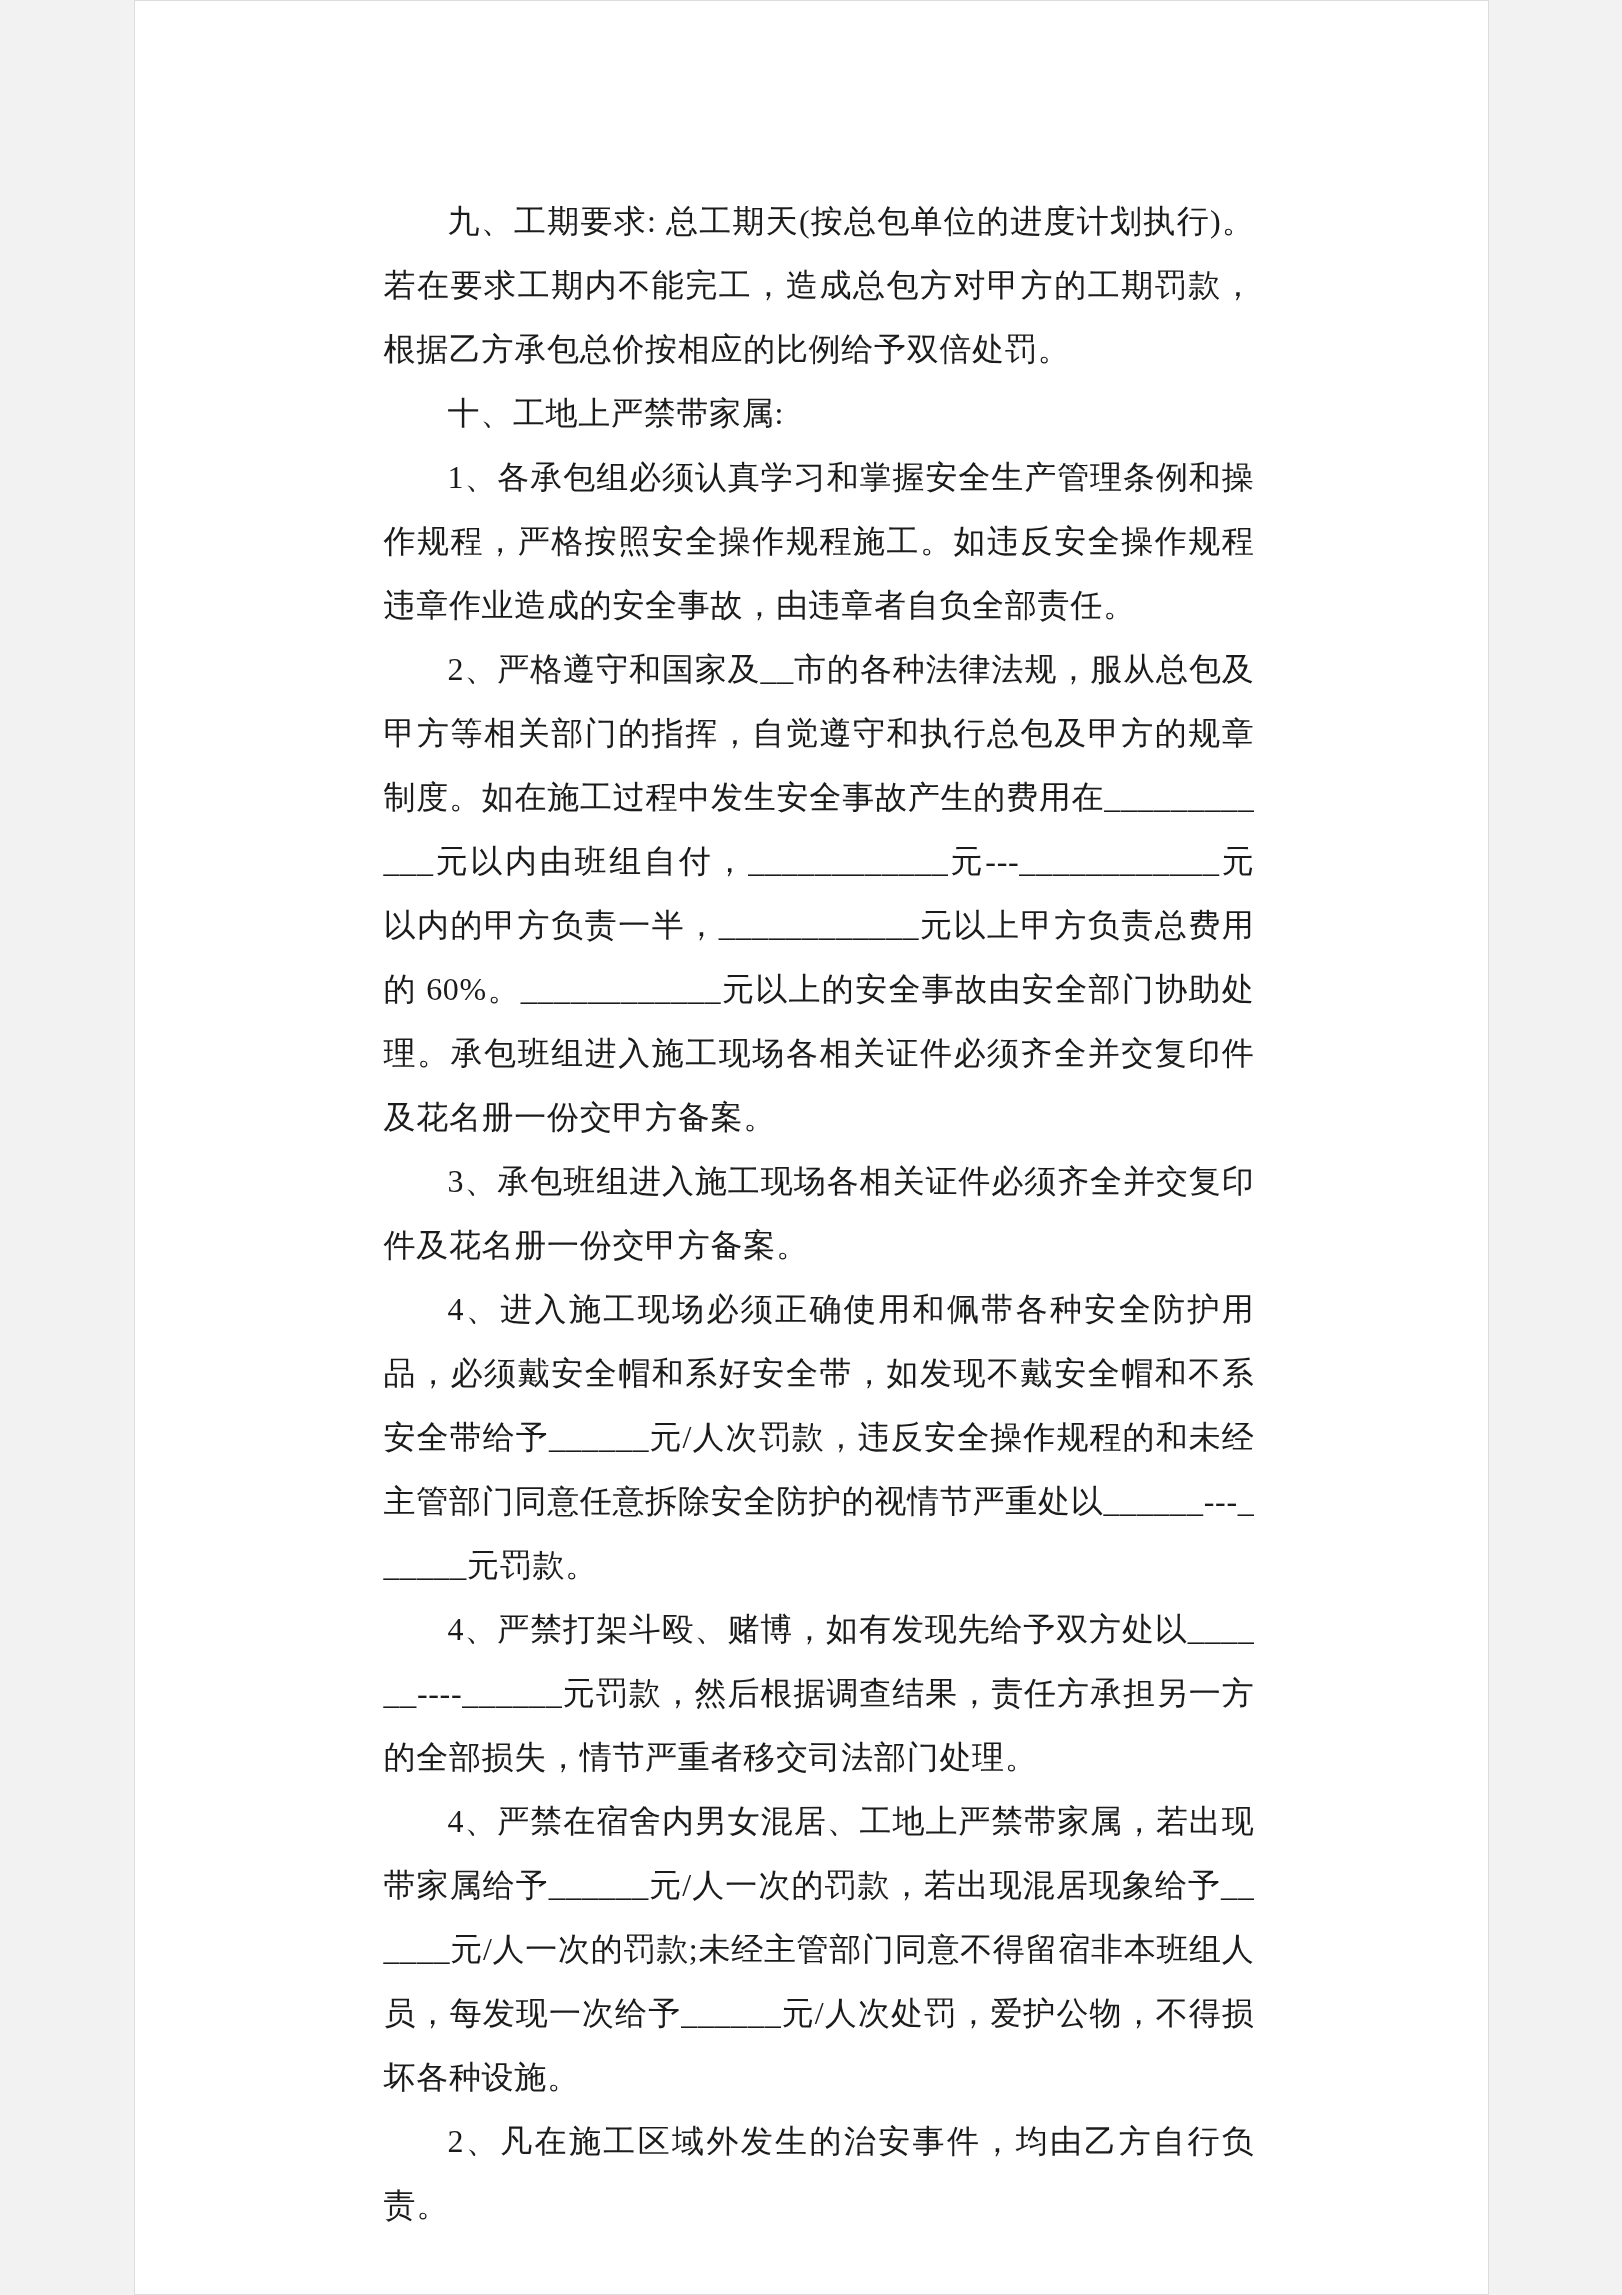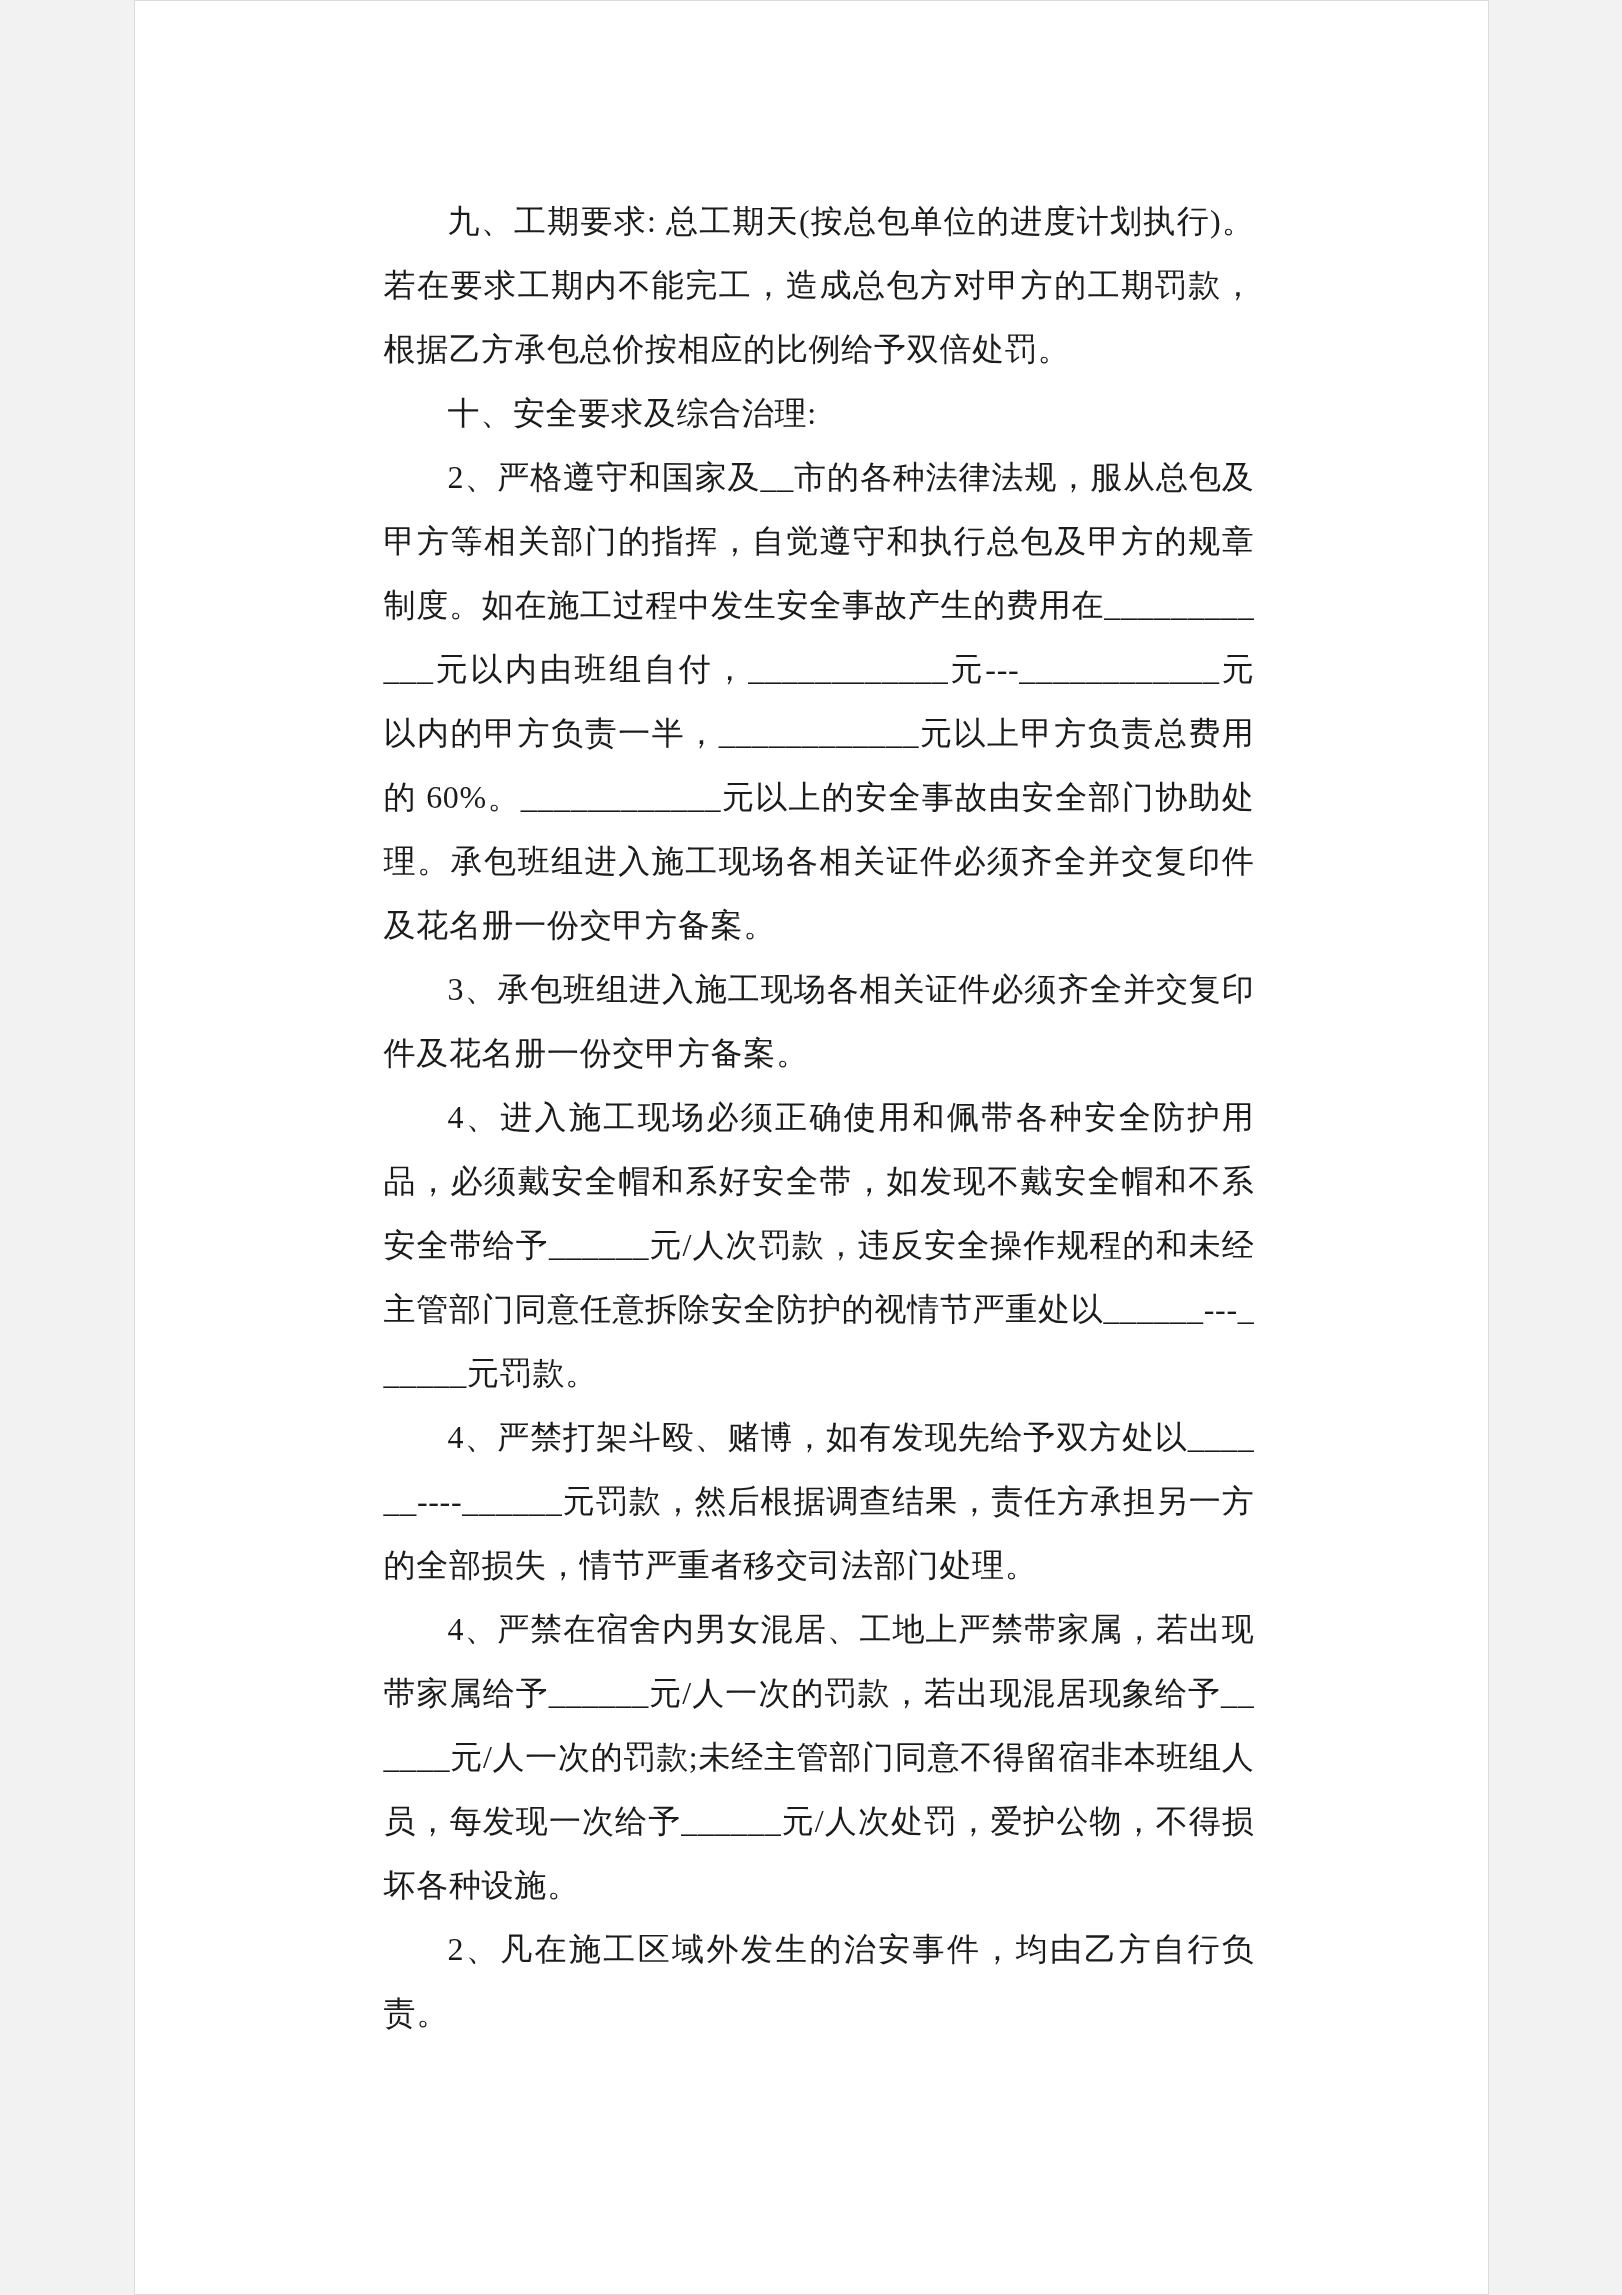--- a/index.html
+++ b/index.html
@@ -35,21 +35,22 @@
     letter-spacing: 0.7px;
     word-break: break-all;
   }
 </style>
 </head>
 <body>
 
 <div class="page">
   <div class="content">
     <p>九、工期要求: 总工期天(按总包单位的进度计划执行)。若在要求工期内不能完工，造成总包方对甲方的工期罚款，根据乙方承包总价按相应的比例给予双倍处罚。</p>
-    <p>十、安全要求及综合治理:</p>
+    <p>十、工地上严禁带家属:</p>
+    <p>1、各承包组必须认真学习和掌握安全生产管理条例和操作规程，严格按照安全操作规程施工。如违反安全操作规程违章作业造成的安全事故，由违章者自负全部责任。</p>
     <p>2、严格遵守和国家及__市的各种法律法规，服从总包及甲方等相关部门的指挥，自觉遵守和执行总包及甲方的规章制度。如在施工过程中发生安全事故产生的费用在____________元以内由班组自付，____________元---____________元以内的甲方负责一半，____________元以上甲方负责总费用的 60%。____________元以上的安全事故由安全部门协助处理。承包班组进入施工现场各相关证件必须齐全并交复印件及花名册一份交甲方备案。</p>
     <p>3、承包班组进入施工现场各相关证件必须齐全并交复印件及花名册一份交甲方备案。</p>
     <p>4、进入施工现场必须正确使用和佩带各种安全防护用品，必须戴安全帽和系好安全带，如发现不戴安全帽和不系安全带给予______元/人次罚款，违反安全操作规程的和未经主管部门同意任意拆除安全防护的视情节严重处以______---______元罚款。</p>
     <p>4、严禁打架斗殴、赌博，如有发现先给予双方处以______----______元罚款，然后根据调查结果，责任方承担另一方的全部损失，情节严重者移交司法部门处理。</p>
     <p>4、严禁在宿舍内男女混居、工地上严禁带家属，若出现带家属给予______元/人一次的罚款，若出现混居现象给予______元/人一次的罚款;未经主管部门同意不得留宿非本班组人员，每发现一次给予______元/人次处罚，爱护公物，不得损坏各种设施。</p>
     <p>2、凡在施工区域外发生的治安事件，均由乙方自行负责。</p>
   </div>
 </div>
 
 

